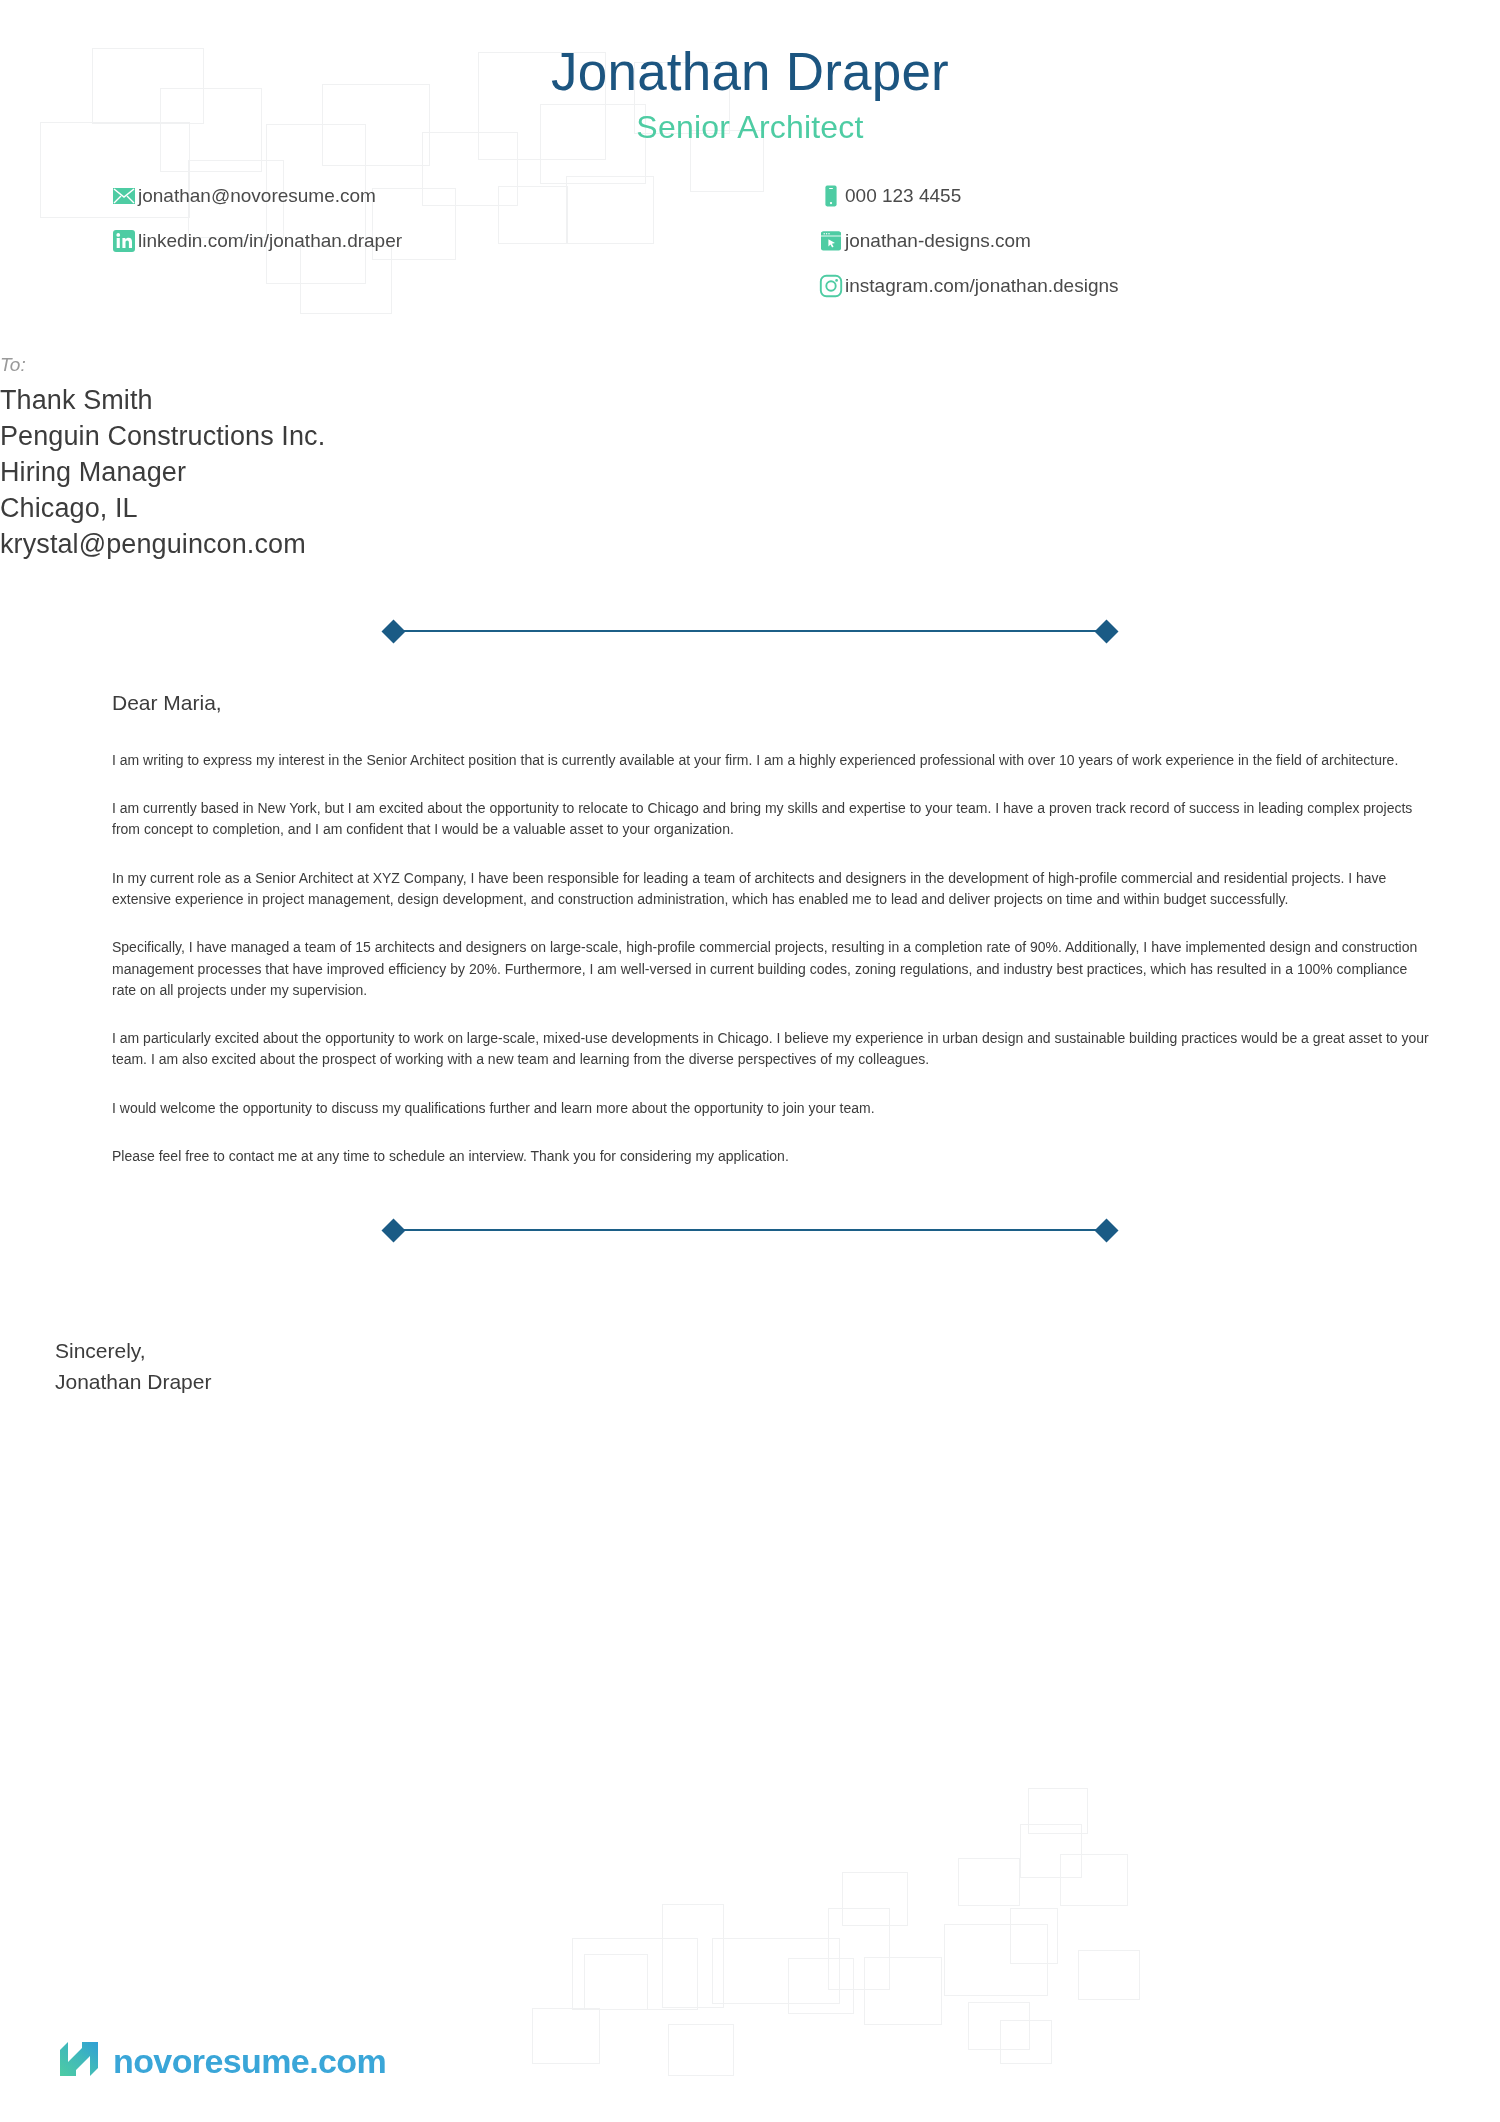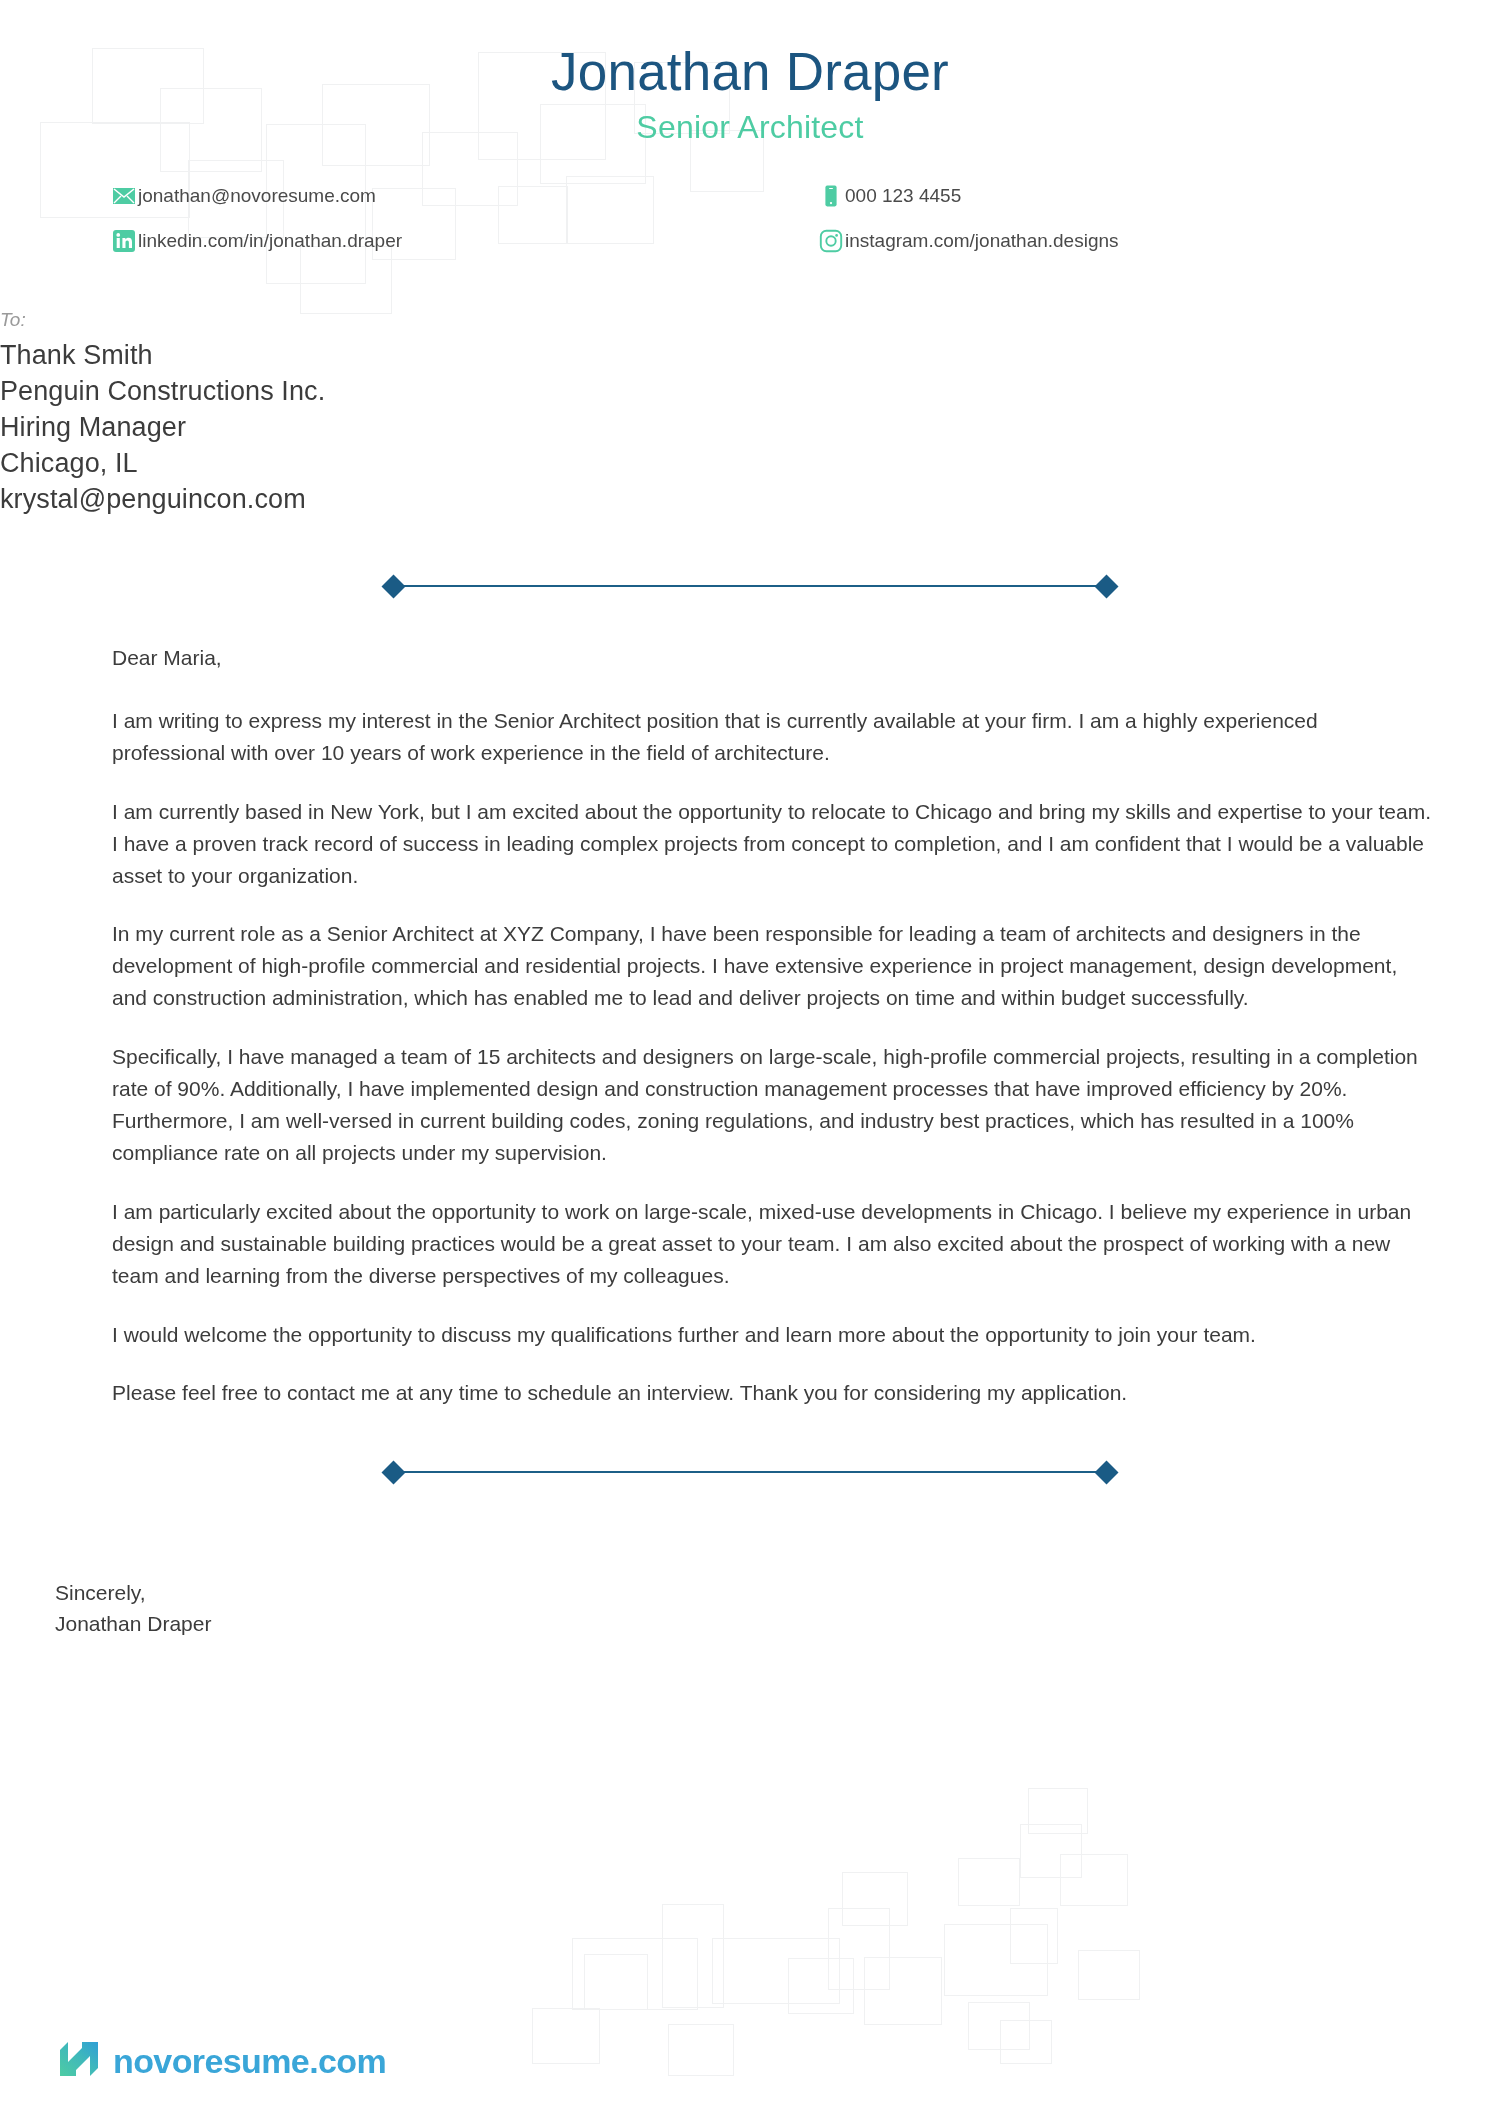--- a/index.html
+++ b/index.html
@@ -139,21 +139,21 @@
     padding:0 67px 0 112px;
     margin-top:46px;
   }
   .salutation {
     font-size:21px;
     color:#3c3c3c;
     margin-bottom:31px;
     line-height:1.45;
   }
   .letter-body p.para {
-    font-size:21px;
+    font-size:14px;
     line-height:1.52;
     color:#3c3c3c;
     margin-bottom:27px;
     text-align:left;
   }
   .letter-body p.para:last-child { margin-bottom:0; }
 
   
   .signature {
     padding-left:55px;
@@ -268,20 +268,34 @@
         <span class="c-icon">
           <svg width="24" height="24" viewBox="0 0 24 24">
             <rect x="6.4" y="1.6" width="11.2" height="20.8" rx="1.8" fill="#4ecca3"></rect>
             <rect x="10" y="4" width="4" height="0.9" rx="0.45" fill="#ffffff"></rect>
             <circle cx="12" cy="19.1" r="1.15" fill="#ffffff"></circle>
           </svg>
         </span>
         <span>000 123 4455</span>
       </div>
 
+      <div class="contact-item" style="margin-bottom:21px;">
+        <span class="c-icon">
+          <svg width="24" height="24" viewBox="0 0 24 24">
+            <rect x="2" y="2.6" width="20" height="18.8" rx="2.2" fill="#4ecca3"></rect>
+            <rect x="2" y="2.6" width="20" height="4.4" rx="2.2" fill="#4ecca3"></rect>
+            <circle cx="5.2" cy="4.8" r="0.72" fill="#ffffff"></circle>
+            <circle cx="7.6" cy="4.8" r="0.72" fill="#ffffff"></circle>
+            <circle cx="10" cy="4.8" r="0.72" fill="#ffffff"></circle>
+            <line x1="2" y1="7" x2="22" y2="7" stroke="#ffffff" stroke-width="0.9"></line>
+            <path d="M9.4 10.2 L16 14 L12.9 14.7 L14.6 17.6 L13.1 18.4 L11.5 15.5 L9.4 17.4 Z" fill="#ffffff"></path>
+          </svg>
+        </span>
+        <span>jonathan-designs.com</span>
+      </div>
 
       <div class="contact-item">
         <span class="c-icon">
           <svg width="24" height="24" viewBox="0 0 24 24">
             <rect x="1.8" y="1.8" width="20.4" height="20.4" rx="5.6" fill="none" stroke="#4ecca3" stroke-width="1.9"></rect>
             <circle cx="12" cy="12" r="4.7" fill="none" stroke="#4ecca3" stroke-width="1.9"></circle>
             <circle cx="17.6" cy="6.4" r="1.35" fill="#4ecca3"></circle>
           </svg>
         </span>
         <span>instagram.com/jonathan.designs</span>

